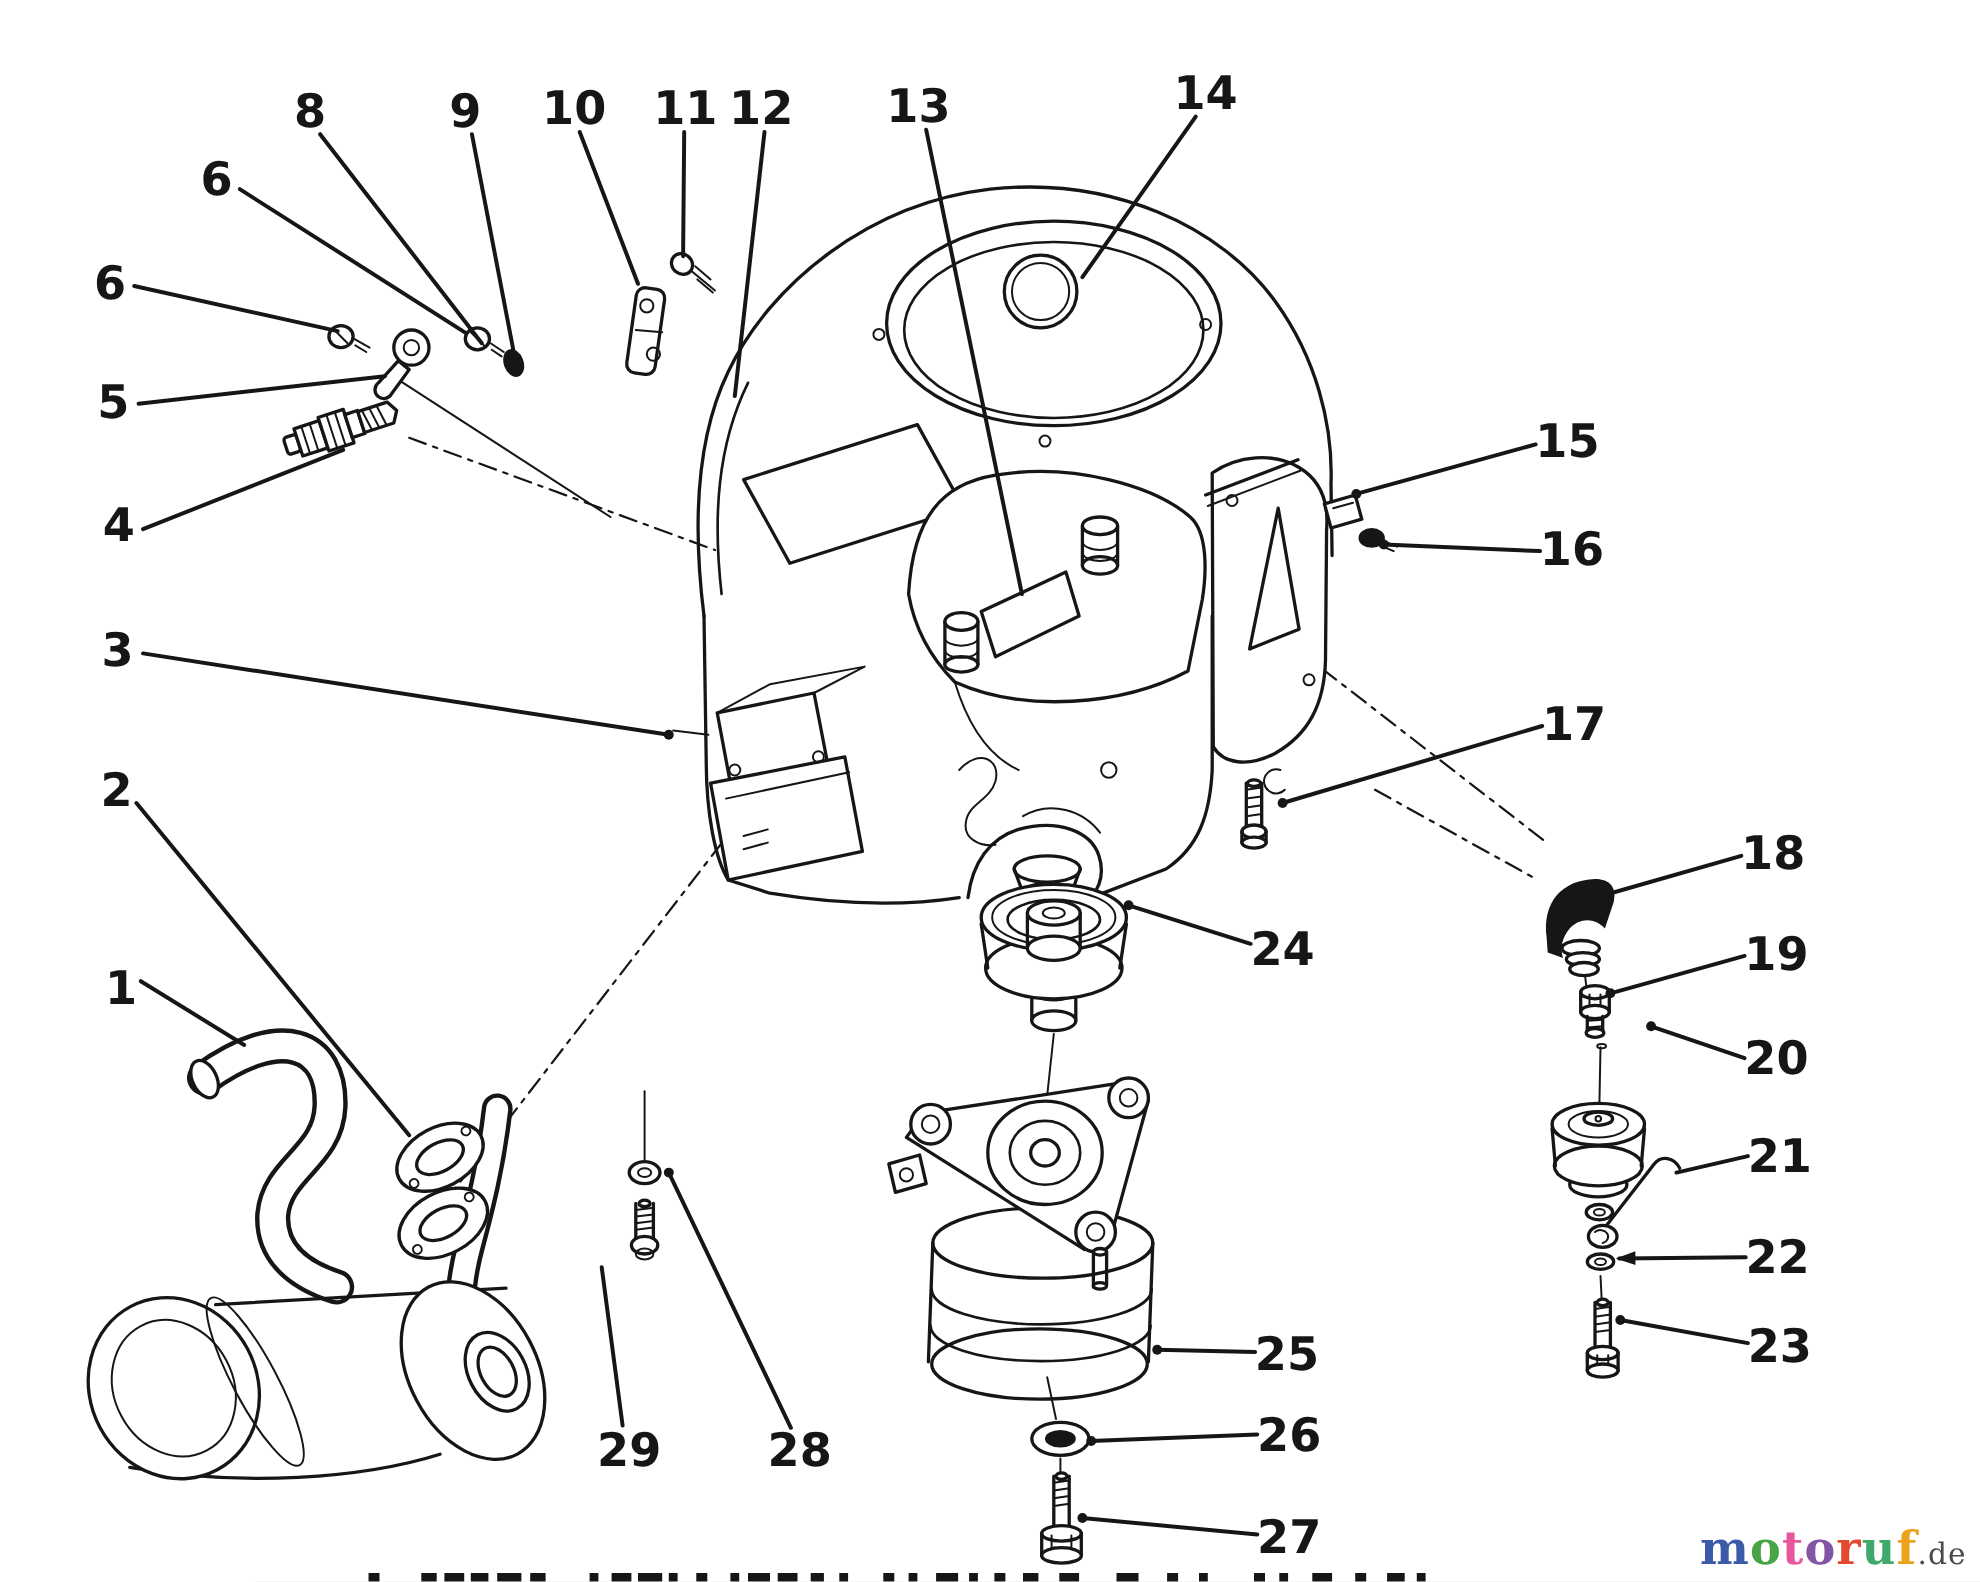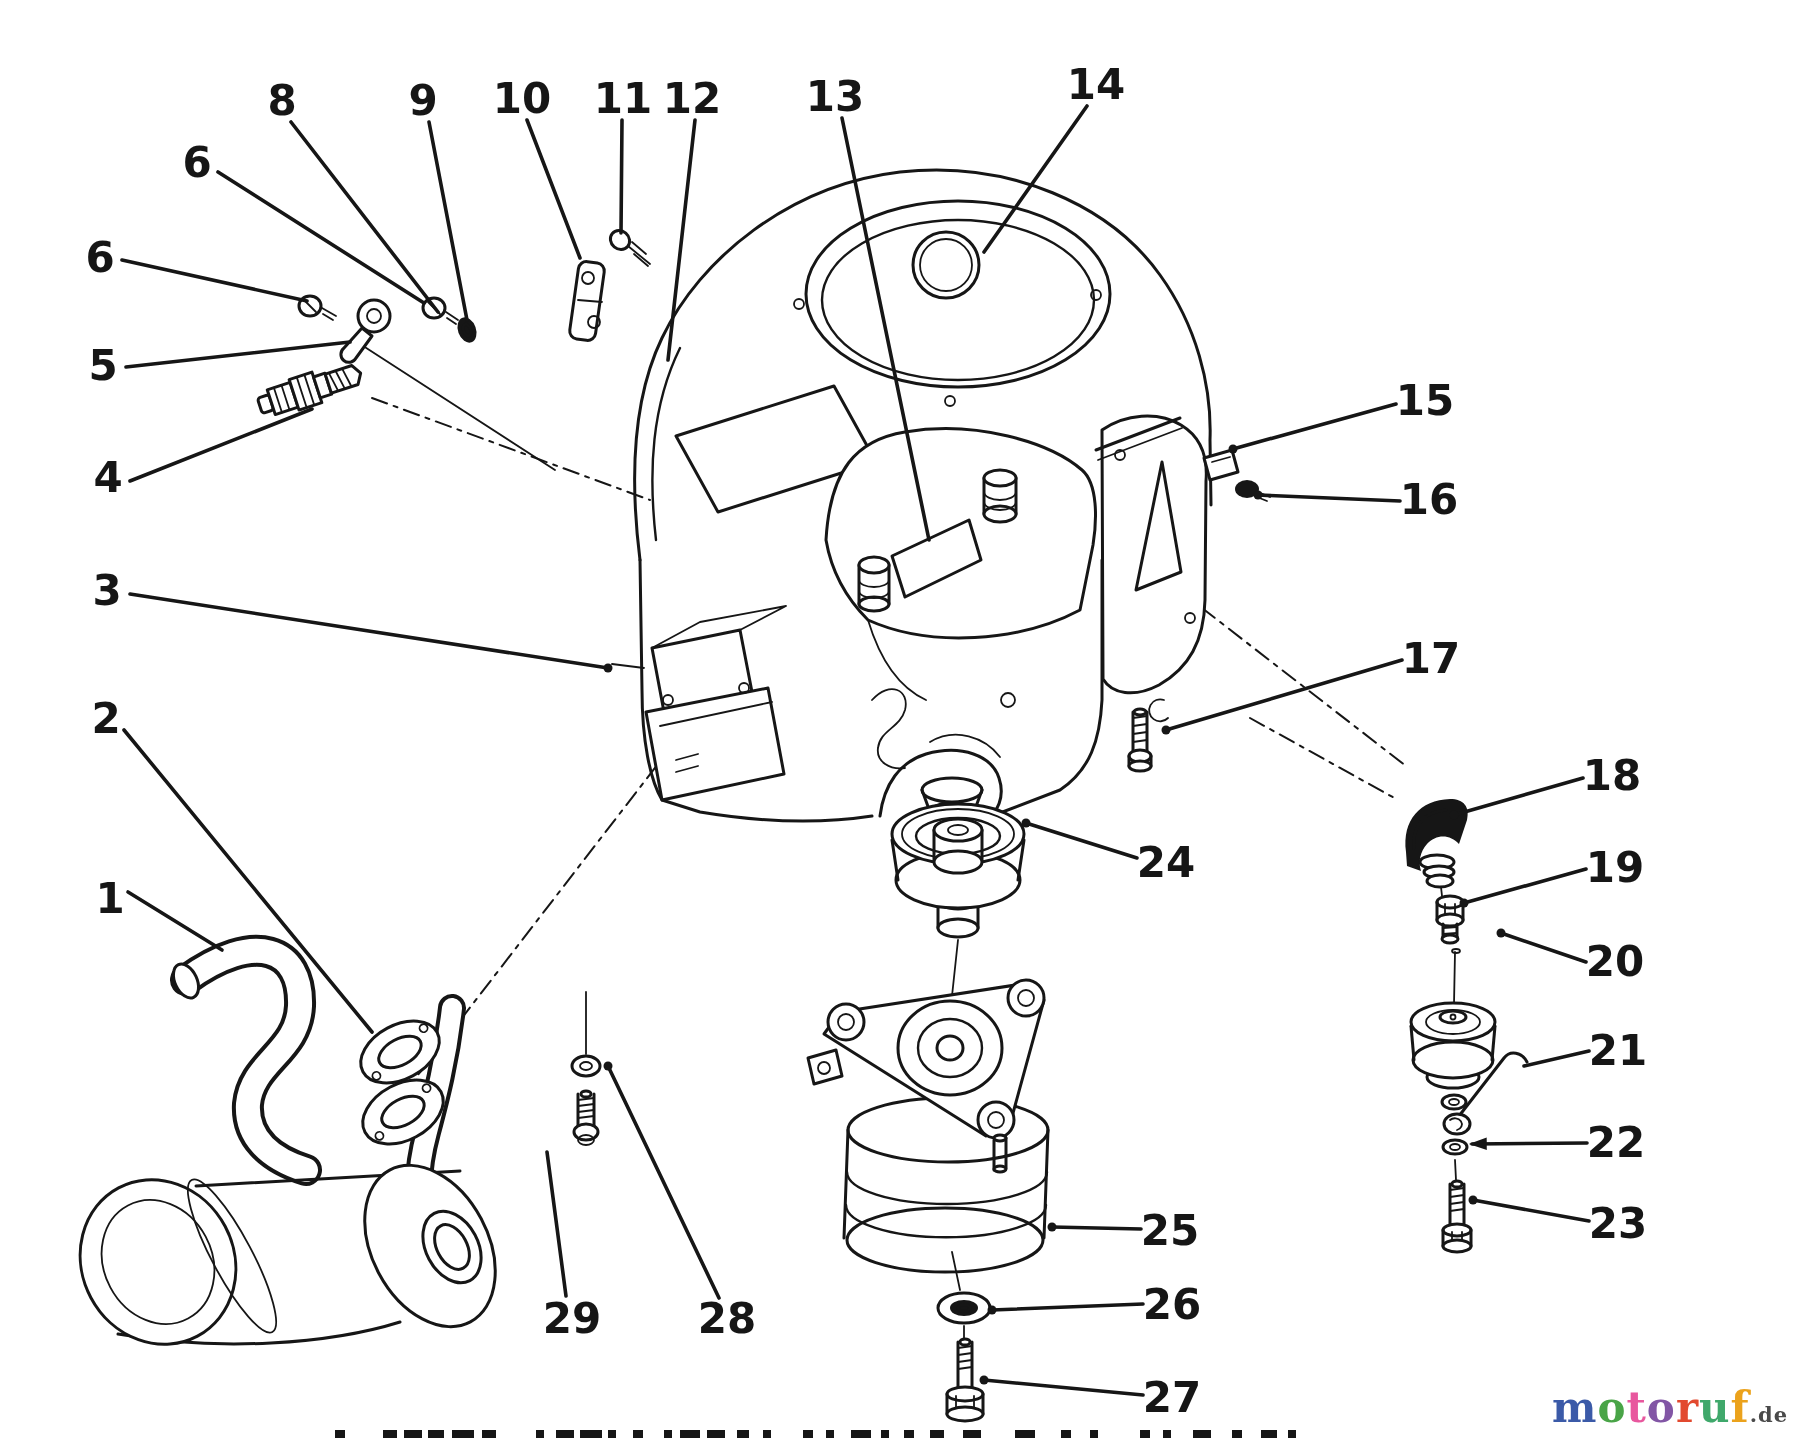--- a/index.html
+++ b/index.html
@@ -16,21 +16,21 @@
   #art .dd{stroke-width:2;stroke-dasharray:16 7 4 7;}
   #art .pipe{stroke-width:32;}
   #art .pipeW{stroke:#ffffff;stroke-width:24;}
   #art .pipe2{stroke-width:28;}
   #art .pipe2W{stroke:#ffffff;stroke-width:20;}
   #art .leader{stroke-width:3.6;}
   #art text{fill:#161616;stroke:none;font-weight:700;font-size:42px;
       font-family:"DejaVu Sans","Liberation Sans",sans-serif;}
   #watermark{position:absolute;right:12px;bottom:6px;font-family:"DejaVu Serif","Liberation Serif",serif;
       font-weight:700;font-size:42px;letter-spacing:1px;user-select:none;}
-  #watermark .de{font-size:21px;font-weight:700;}
+  #watermark .de{font-size:27px;font-weight:400;}
   #clipmarks{position:absolute;left:0;top:0;width:100%;height:100%;}
   #clipmarks div{position:absolute;height:8px;top:1430px;background:#161616;}
 </style>
 </head>
 <body>
 
 <div id="page">
 
 <svg id="art" width="1800" height="1438" viewBox="0 0 1800 1438">
 

